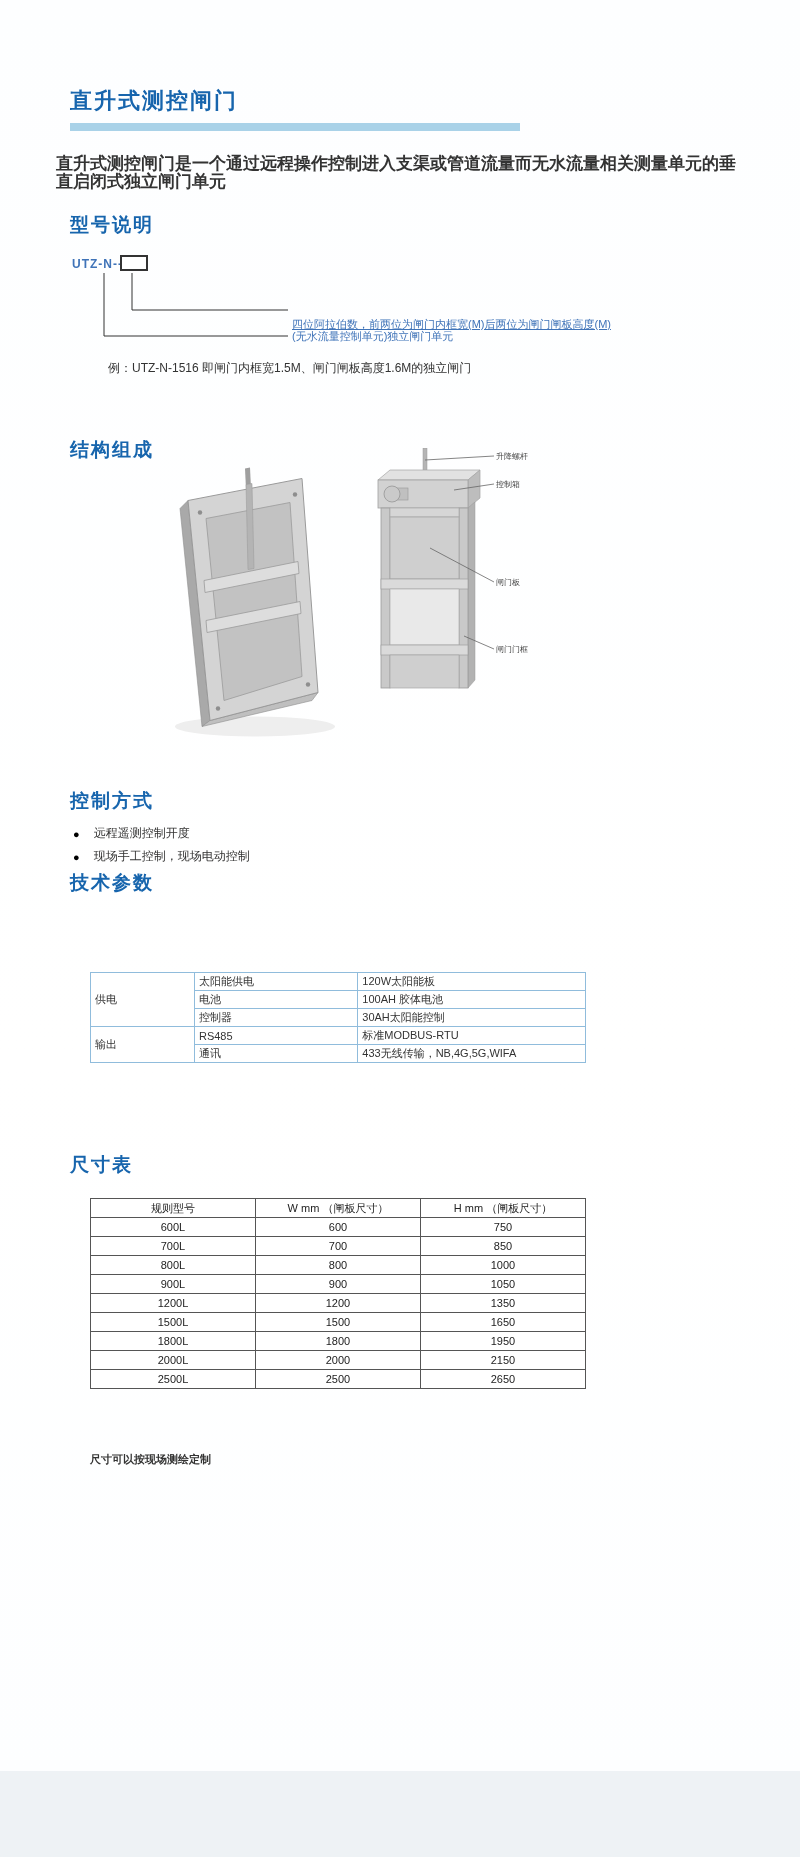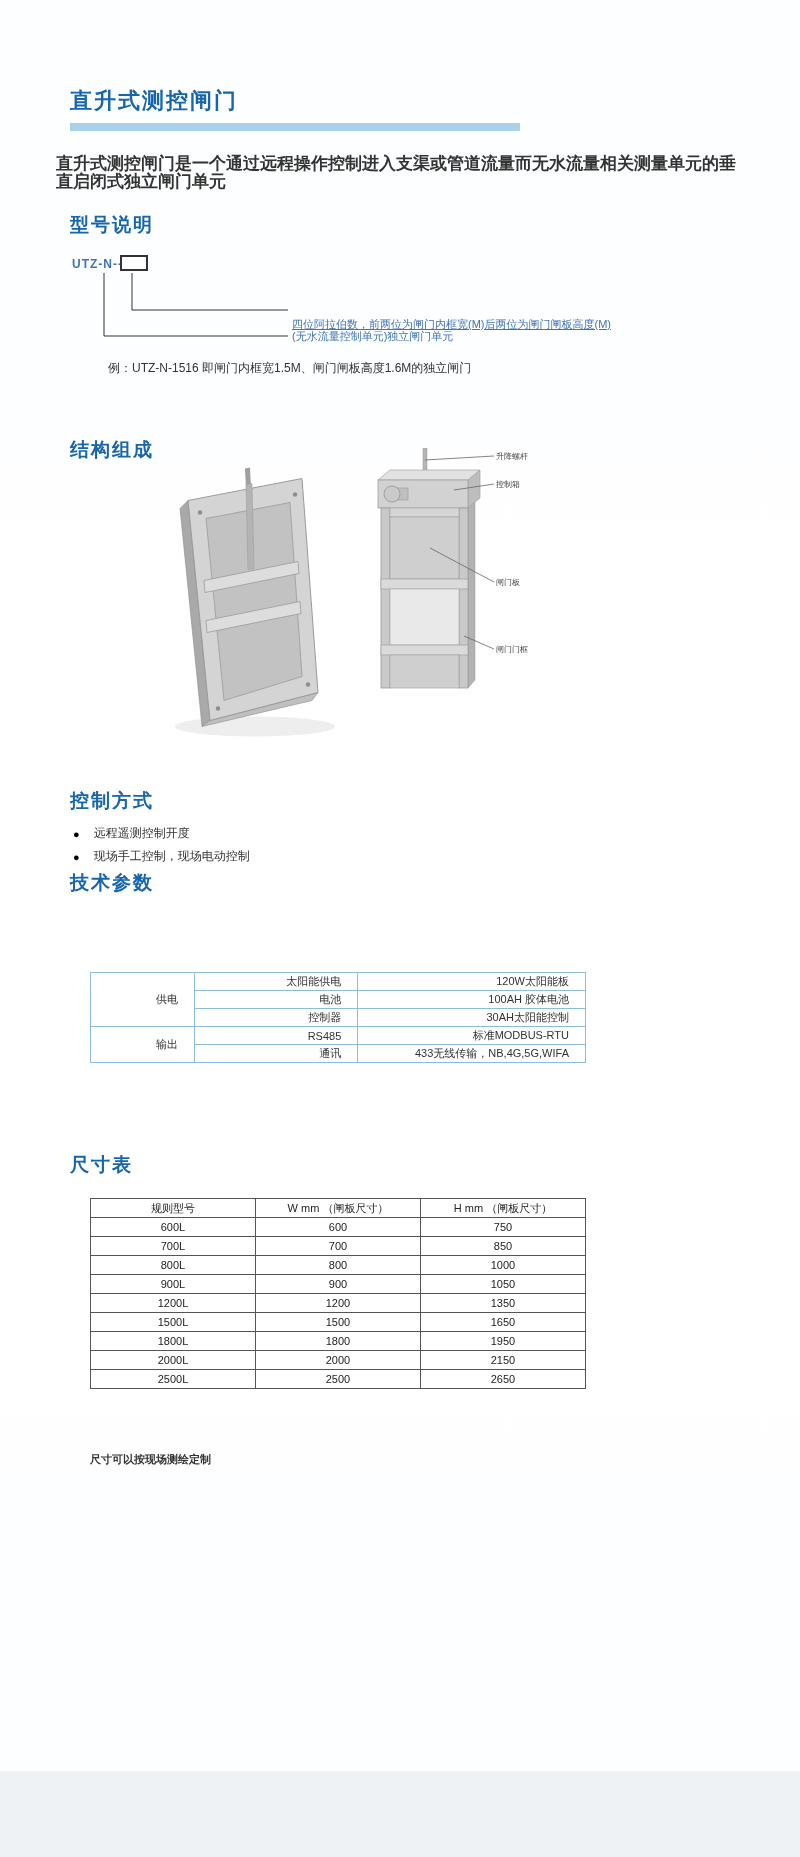--- a/index.html
+++ b/index.html
@@ -51,21 +51,21 @@
   
   .control-list { position:absolute; left:73px; top:822px; font-size:12px; color:#333; }
   .control-item { display:flex; align-items:center; height:23px; }
   .dot { font-size:11px; color:#000; margin-right:14px; }
   
   .tech-table {
     position:absolute; left:90px; top:972px; width:496px;
     border-collapse:collapse; font-size:11px; color:#333; table-layout:fixed;
   }
   .tech-table td {
-    border:1px solid #90bcdc; text-align:right; height:18px; padding:0 16px;
+    border:1px solid #90bcdc; text-align:left; height:18px; padding:0 4px;
     background:#fff;
   }
   .tech-col-0 { width:21%; } .tech-col-1 { width:33%; } .tech-col-2 { width:46%; }
   
   .size-table {
     position:absolute; left:90px; top:1198px; width:496px;
     border-collapse:collapse; font-size:11px; color:#222; table-layout:fixed;
   }
   .size-table th, .size-table td {
     border:1px solid #555; text-align:center; height:19px; padding:0 4px;

